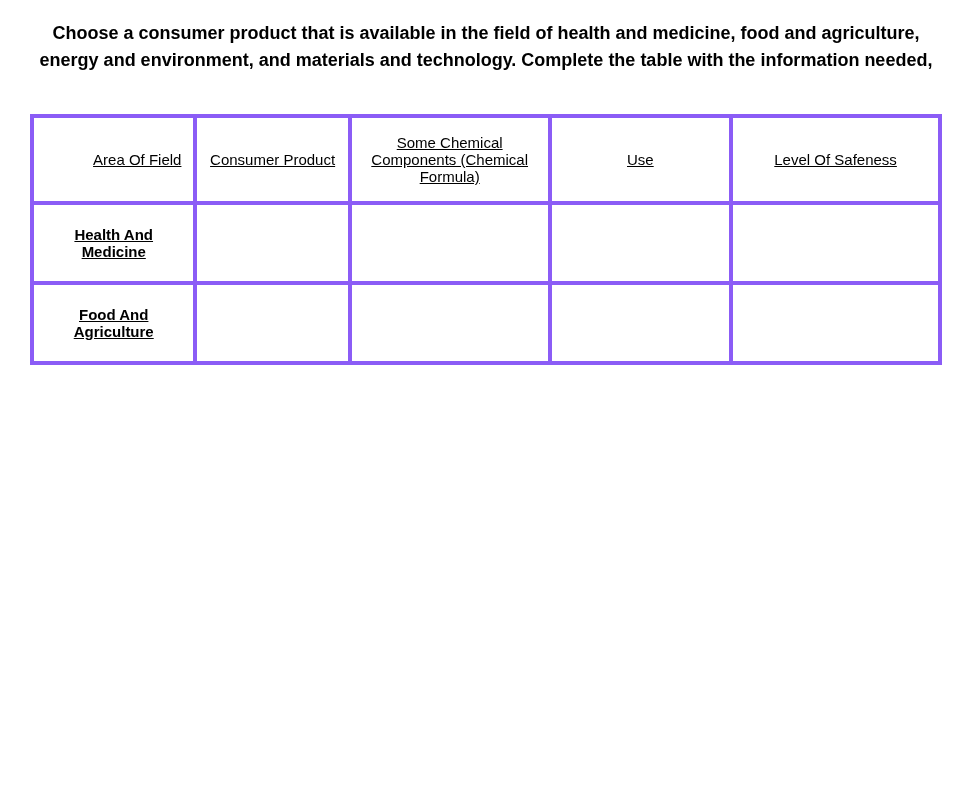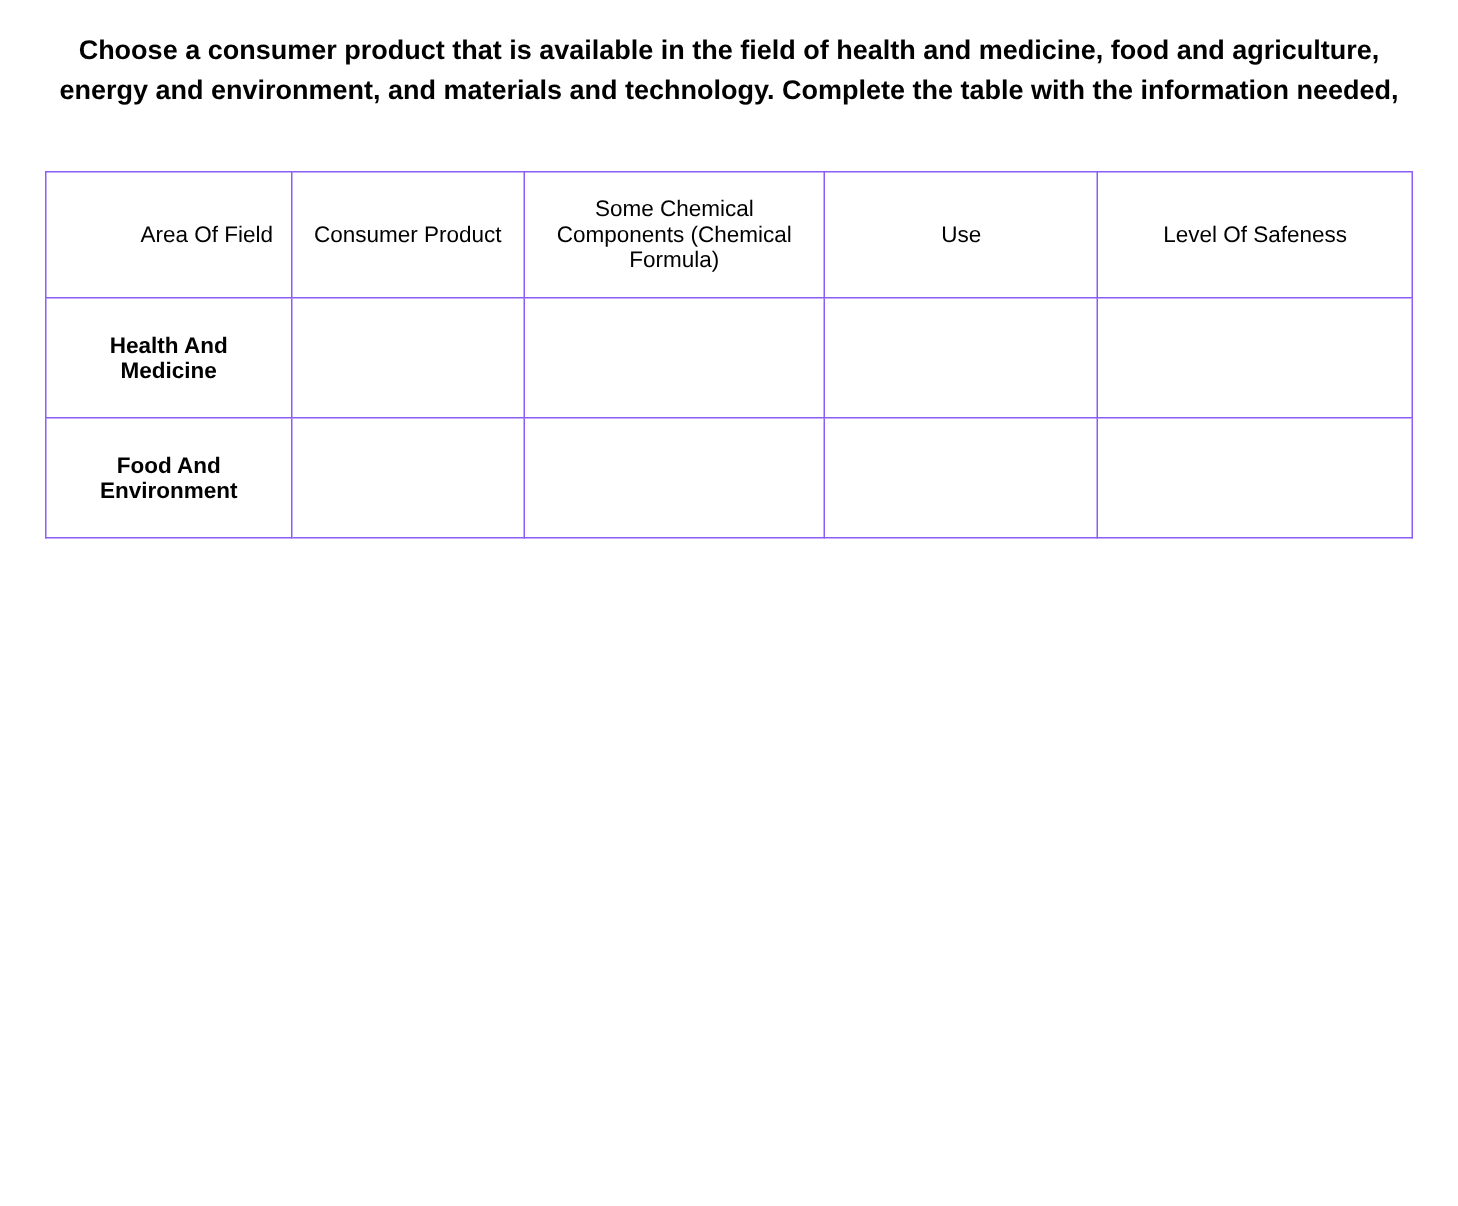--- a/index.html
+++ b/index.html
@@ -32,25 +32,26 @@
       margin: 0 auto;
     }
 
     table {
       width: 100%;
       border-collapse: collapse;
       border: 1px solid #555;
     }
 
     th, td {
-      border: 1px solid #8b5cf6;
+      border: 4px solid #8b5cf6;
       padding: 16px 12px;
       text-align: center;
       vertical-align: middle;
       font-size: 15px;
+      text-decoration: underline;
     }
 
     thead th {
       font-weight: normal;
       font-size: 15px;
     }
 
     .header-area-of-field {
       font-weight: normal;
       text-align: right;
@@ -90,21 +91,21 @@
     </thead>
     <tbody>
       <tr>
         <td class="row-label col-area">Health And Medicine</td>
         <td class="data-cell col-consumer"></td>
         <td class="data-cell col-chemical"></td>
         <td class="data-cell col-use"></td>
         <td class="data-cell col-level"></td>
       </tr>
       <tr>
-        <td class="row-label col-area">Food And Environment</td>
+        <td class="row-label col-area">Food And Agriculture</td>
         <td class="data-cell col-consumer"></td>
         <td class="data-cell col-chemical"></td>
         <td class="data-cell col-use"></td>
         <td class="data-cell col-level"></td>
       </tr>
     </tbody>
   </table>
 </div>
 
 </body></html>

